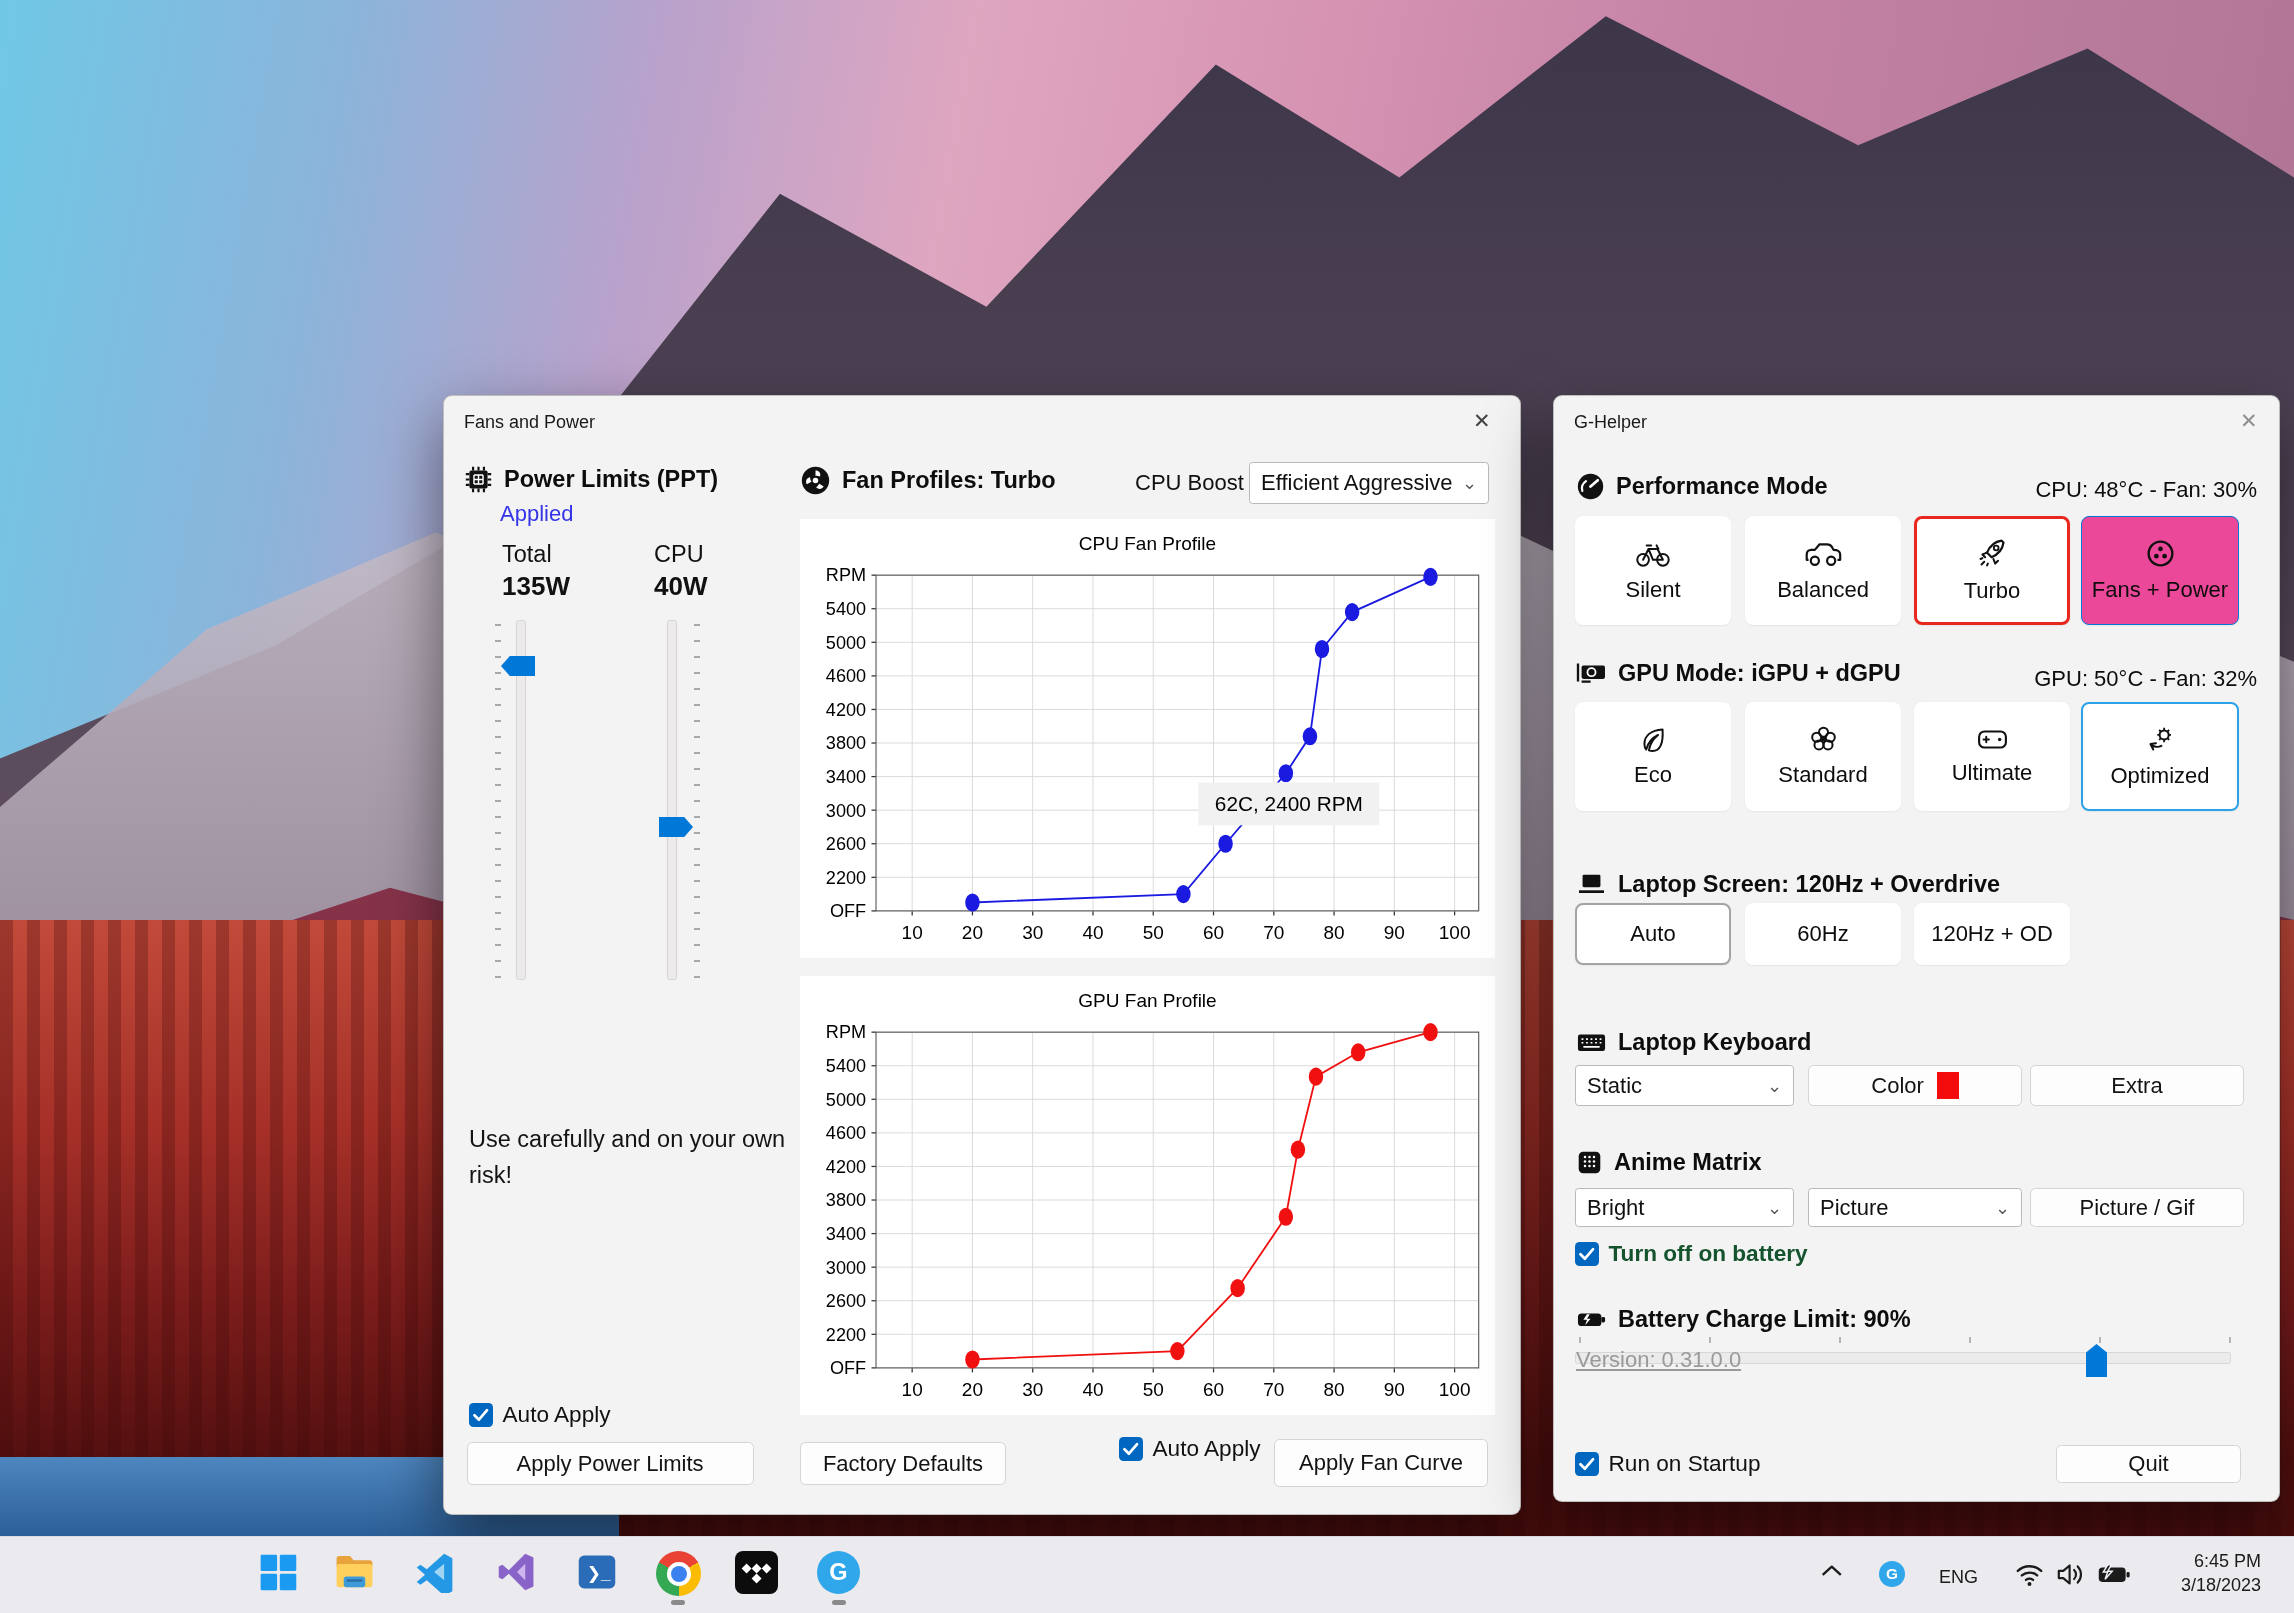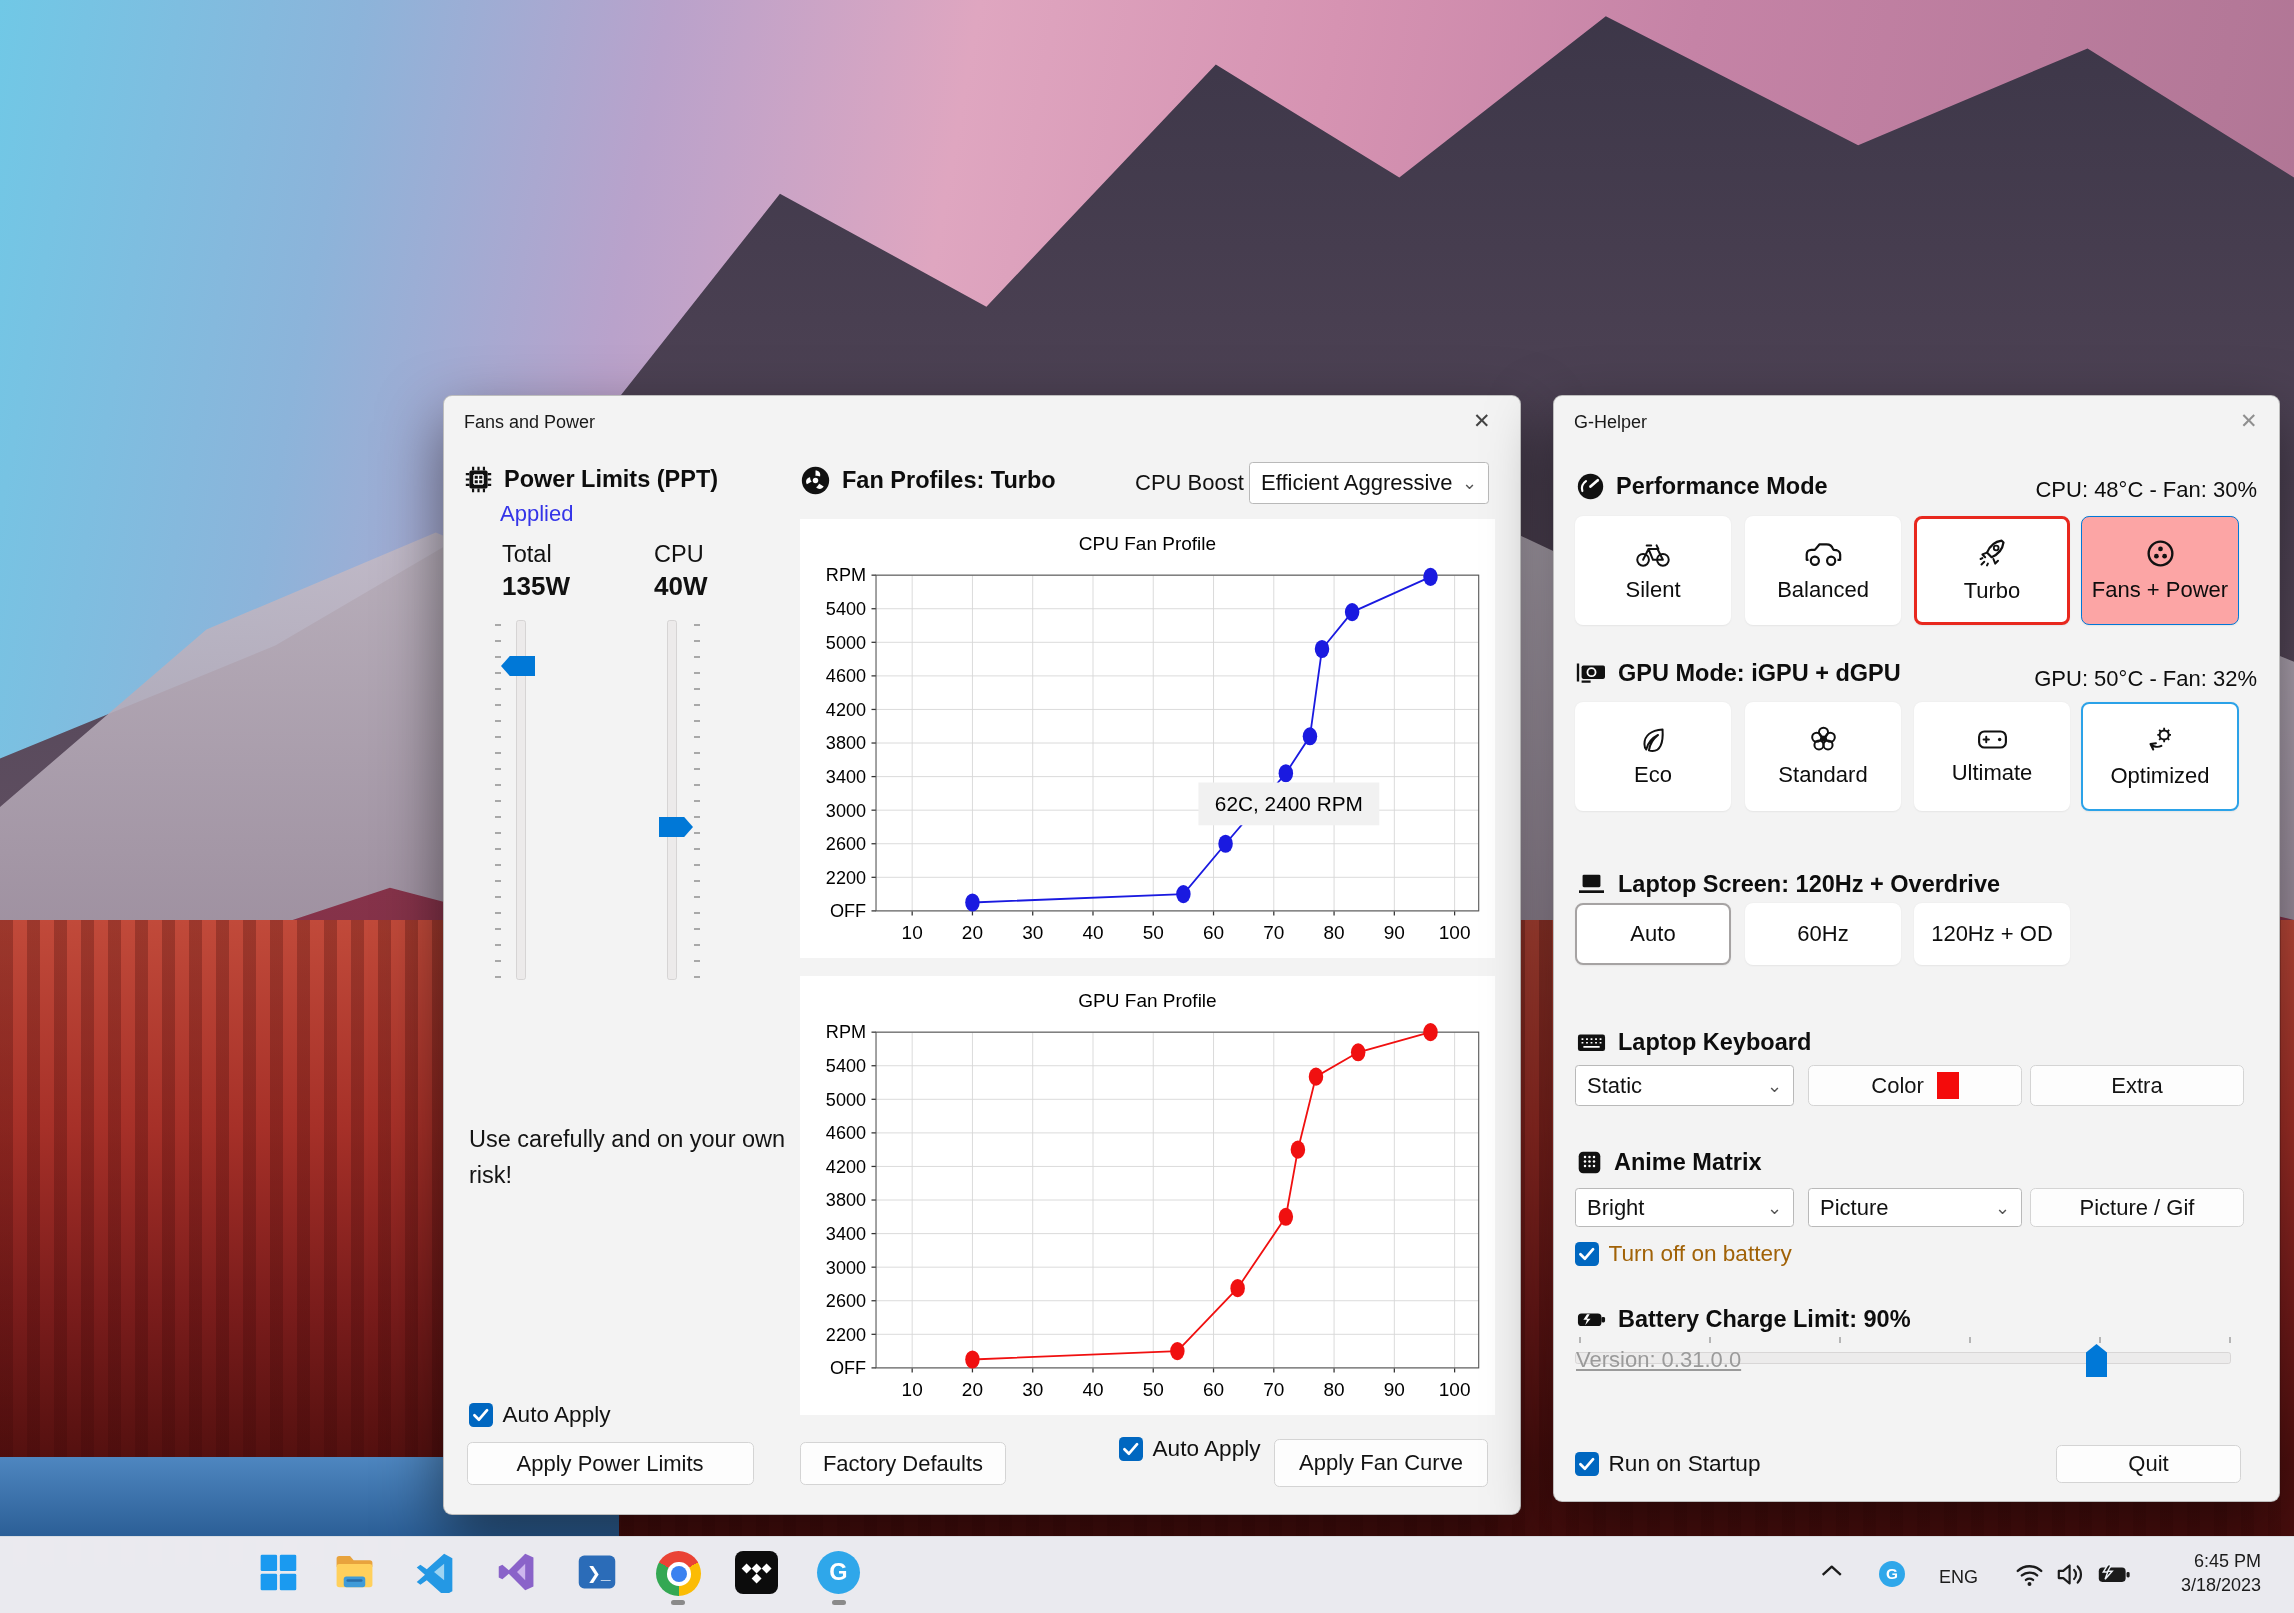--- a/index.html
+++ b/index.html
@@ -50,21 +50,21 @@
   .hthumb { position:absolute; width:21px; height:33px; background:#0078d7; clip-path:polygon(0 26%,50% 0,100% 26%,100% 100%,0 100%); }
 
   
   .chart-panel { position:absolute; width:695px; height:439px; background:#fff; }
 
   
   .card { position:absolute; height:109px; background:#fff; border-radius:8.1px; display:flex; flex-direction:column; align-items:center; justify-content:center; gap:7.2px; box-shadow:0 0.9px 1.8px rgba(0,0,0,.06); }
   .card .clabel { font-size:22px; color:#0d0d0d; white-space:nowrap; }
   .card.sel-red { border:3.6px solid #e8281e; }
   .card.sel-blue { border:2.7px solid #2ba2e8; }
-  .card.sel-thinblue { border:1.4px solid #0078d7; background:#fca5a5; }
+  .card.sel-thinblue { border:1.4px solid #0078d7; background:#ec4899; }
   .card.sel-gray { border:2.7px solid #a6a3a3; }
   .smallbtn { height:62px; }
 
   .swatch { width:22px; height:27px; background:#f40b0b; display:inline-block; margin-left:12.7px; }
 
   .version-link { position:absolute; font-size:22px; color:#9a9a9a; text-decoration:underline; }
 
   
   #taskbar { position:absolute; left:0; right:0; bottom:0; height:78px; background:rgba(241,244,249,.96); border-top:0.9px solid rgba(0,0,0,.07); }
   .tbicon { position:absolute; top:1551px; width:45px; height:45px; }
@@ -464,21 +464,21 @@
       <span>Picture</span>
       <span class="chev">⌄</span>
     </div>
     <div class="btn" style="left:476px;top:792px;width:214px;height:39px;">Picture / Gif</div>
     <div class="cbrow" style="left:21px;top:845px;">
       <span class="cb">
           <svg width="23.5" height="23.5" viewBox="0 0 26 26">
             <polyline points="6,13.5 11,18.5 20,8" fill="none" stroke="#fff" stroke-width="3" stroke-linecap="round" stroke-linejoin="round"></polyline>
           </svg>
         </span>
-      <span class="cbl" style="color:#a16207;">Turn off on battery</span>
+      <span class="cbl" style="color:#14532d;font-weight:bold;">Turn off on battery</span>
     </div>
 
     <div class="hdr" style="left:22px;top:910px;">
       <svg width="31" height="23.5" viewBox="0 0 34 26">
         <rect x="2" y="6" width="26" height="14" rx="4" fill="#111"></rect>
         <rect x="28" y="10" width="4" height="6" rx="1.5" fill="#111"></rect>
         <path d="M12 7l-4 6h4l-2 6 6-7h-4l3-5z" fill="#fff"></path>
       </svg>
       <span class="htxt">Battery Charge Limit: 90%</span>
     </div>

